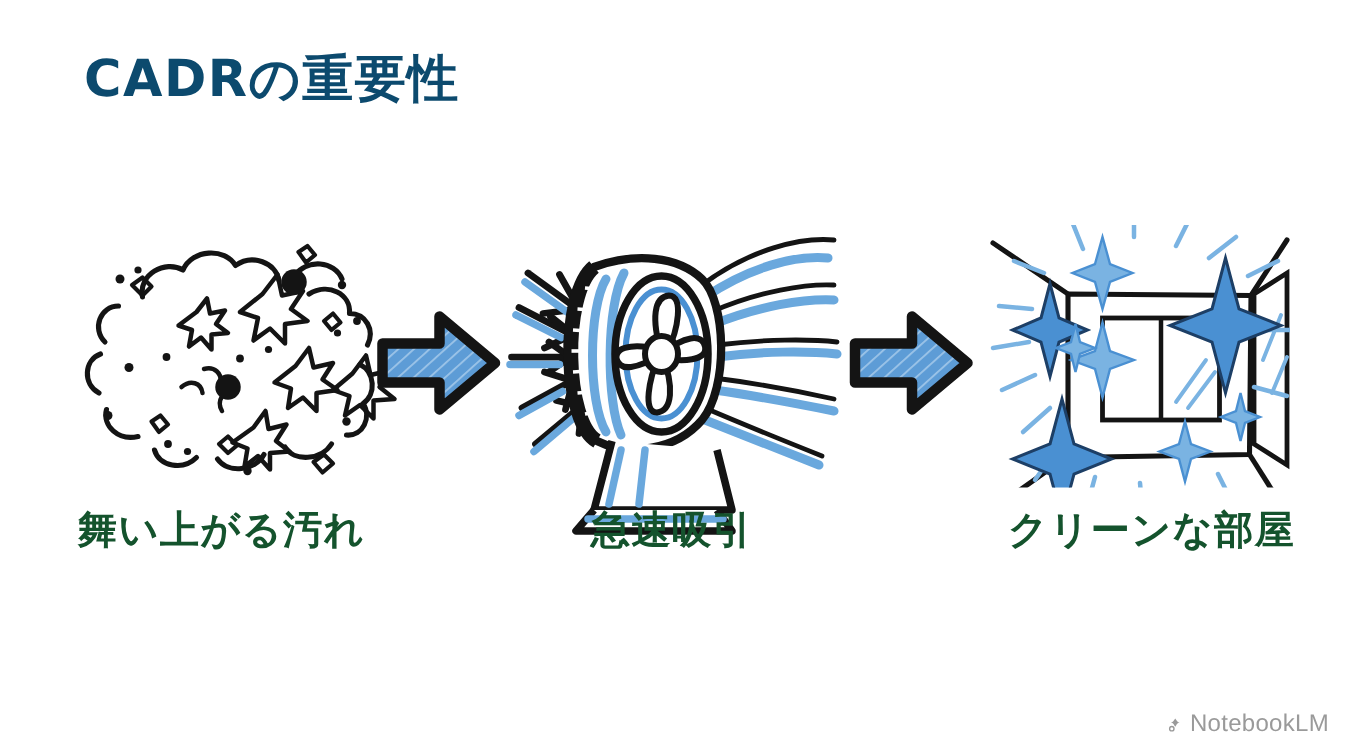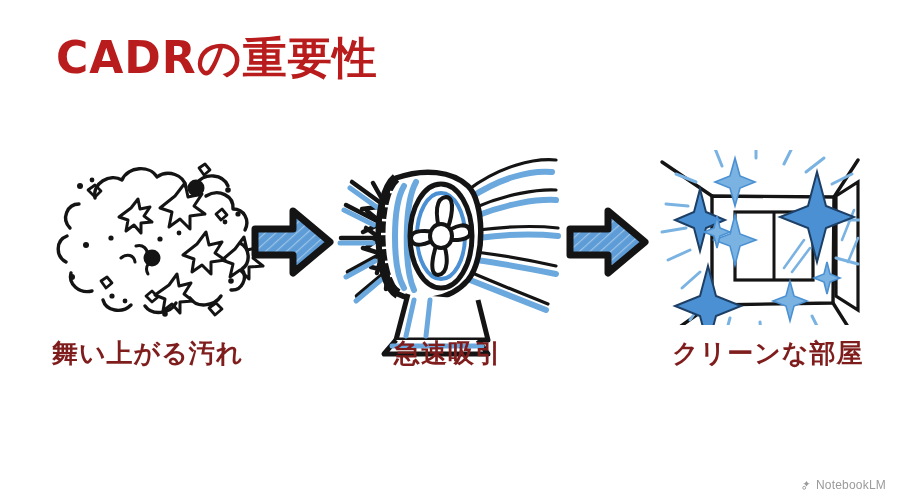--- a/index.html
+++ b/index.html
@@ -5,38 +5,38 @@
   html,body{margin:0;padding:0;}
   body{
     width:900px;height:502px;
     background:#ffffff;
     font-family:"Liberation Sans", sans-serif;
     overflow:hidden;position:relative;
   }
   #canvas{position:absolute;inset:0;width:900px;height:502px;}
   .title{
     position:absolute;left:56px;top:36px;
-    font-size:44px;font-weight:700;color:#b91c1c;
+    font-size:34px;font-weight:700;color:#0c4a6e;
     letter-spacing:1px;line-height:1;
     font-family:"DejaVu Sans", sans-serif;
     text-align:center;
   }
   .caption{
     position:absolute;top:336px;
-    font-size:26px;font-weight:700;color:#7f1d1d;
+    font-size:26px;font-weight:700;color:#14532d;
     letter-spacing:1px;white-space:nowrap;
     font-family:"DejaVu Sans", sans-serif;
   }
   #cap-0{left:52px;}
   #cap-1{left:394px;}
   #cap-2{left:672px;text-align:center;}
   .watermark{
     position:absolute;right:14px;bottom:10px;
     display:flex;align-items:center;gap:4px;
-    color:#9a9a9a;font-size:12px;letter-spacing:.2px;margin-top:38px;
+    color:#9a9a9a;font-size:16px;letter-spacing:.2px;margin-top:38px;
   }
   .watermark svg{display:block;}
 </style>
 </head>
 <body>
 
 <div id="stage">
 
   <div class="title">CADRの重要性</div>
 

